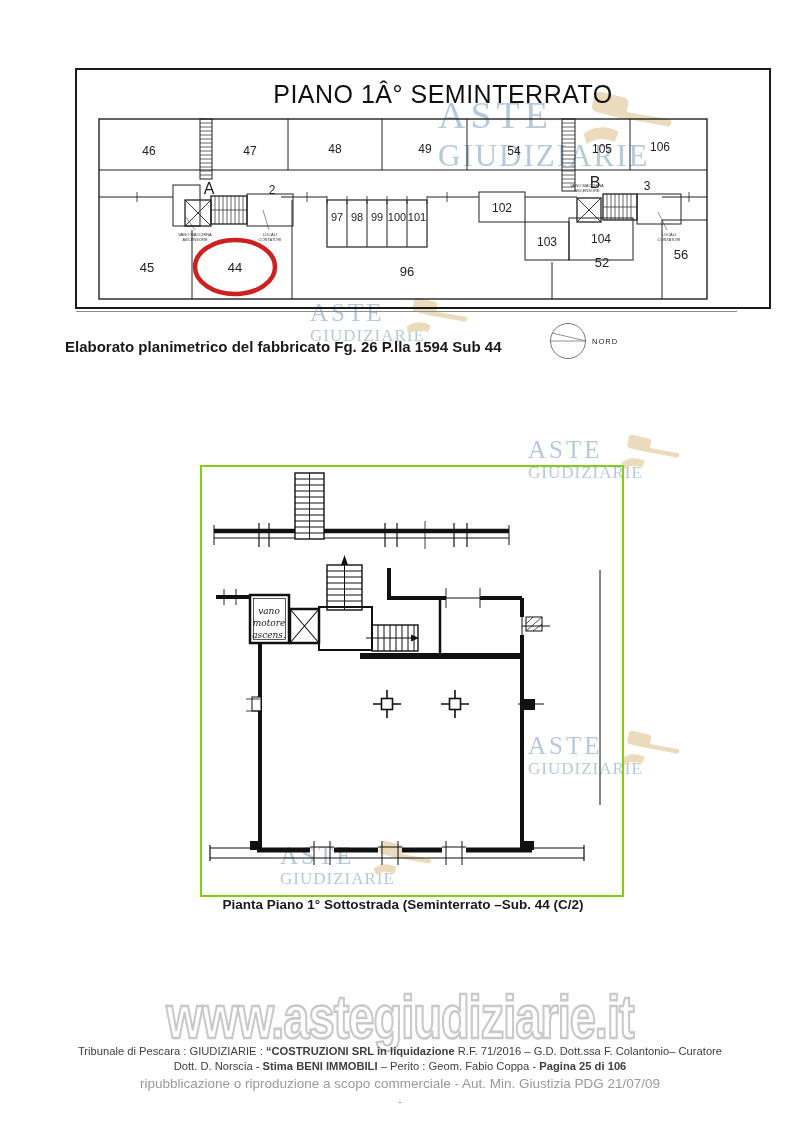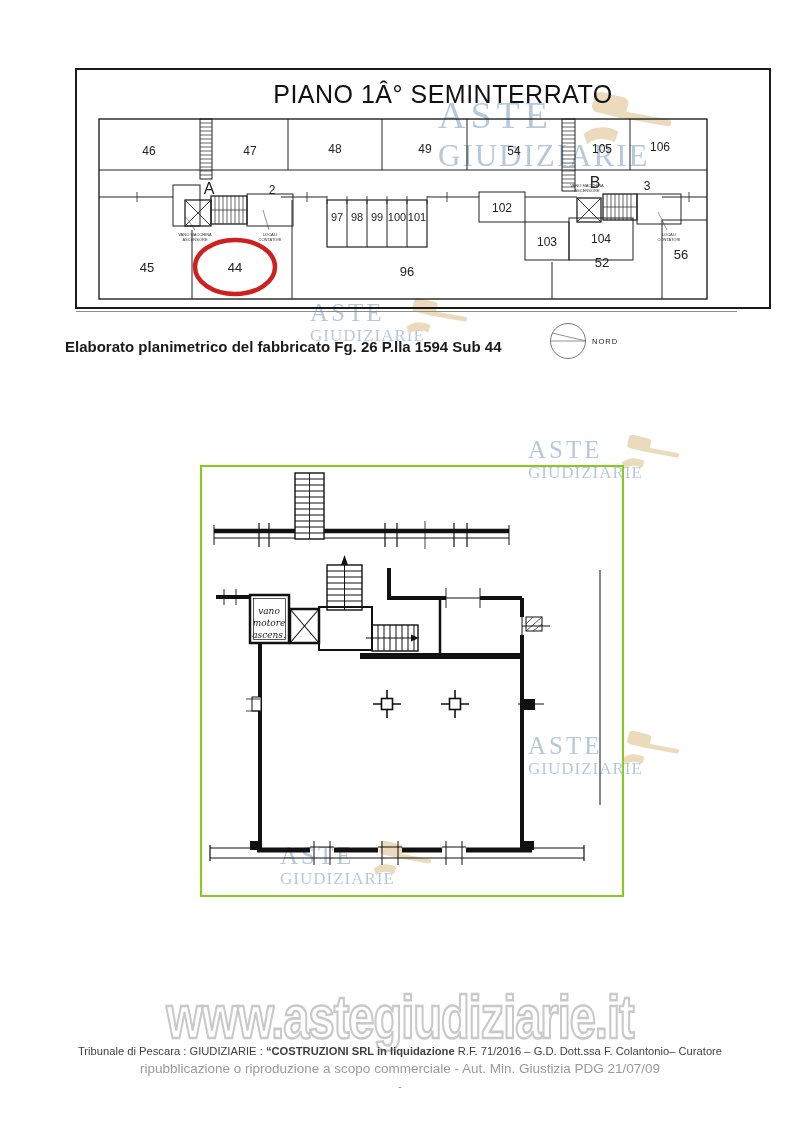--- a/index.html
+++ b/index.html
@@ -274,20 +274,22 @@
       </g>
 
       <g text-anchor="middle">
         <text x="67" y="147" class="script">vano</text>
         <text x="67" y="159" class="script">motore</text>
         <text x="67" y="171" class="script">ascens.</text>
       </g>
     </svg>
   </div>
 
+  <div class="caption2">Pianta Piano 1° Sottostrada (Seminterrato –Sub. 44 (C/2)</div>
 
   <div class="footer">
     <div class="f-small"><span>Tribunale di Pescara : GIUDIZIARIE : </span><b>“COSTRUZIONI SRL in liquidazione</b><span> R.F. 71/2016 – G.D. Dott.ssa F. Colantonio– Curatore</span></div>
+    <div class="f-small"><span>Dott. D. Norscia - </span><b>Stima BENI IMMOBILI</b><span> – Perito : Geom. Fabio Coppa - </span><b>Pagina 25 di 106</b></div>
     <div class="f-grey">ripubblicazione o riproduzione a scopo commerciale - Aut. Min. Giustizia PDG 21/07/09</div>
     <div class="f-dash">-</div>
   </div>
 
 </div>
 
 </body></html>

